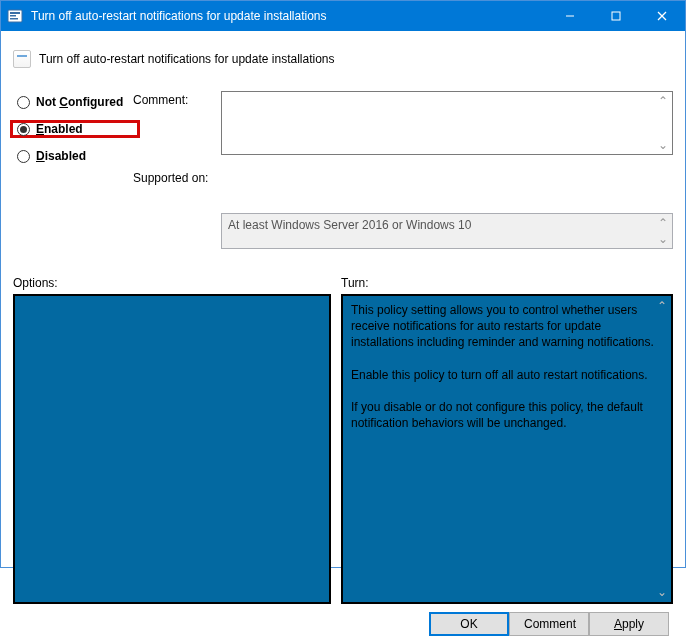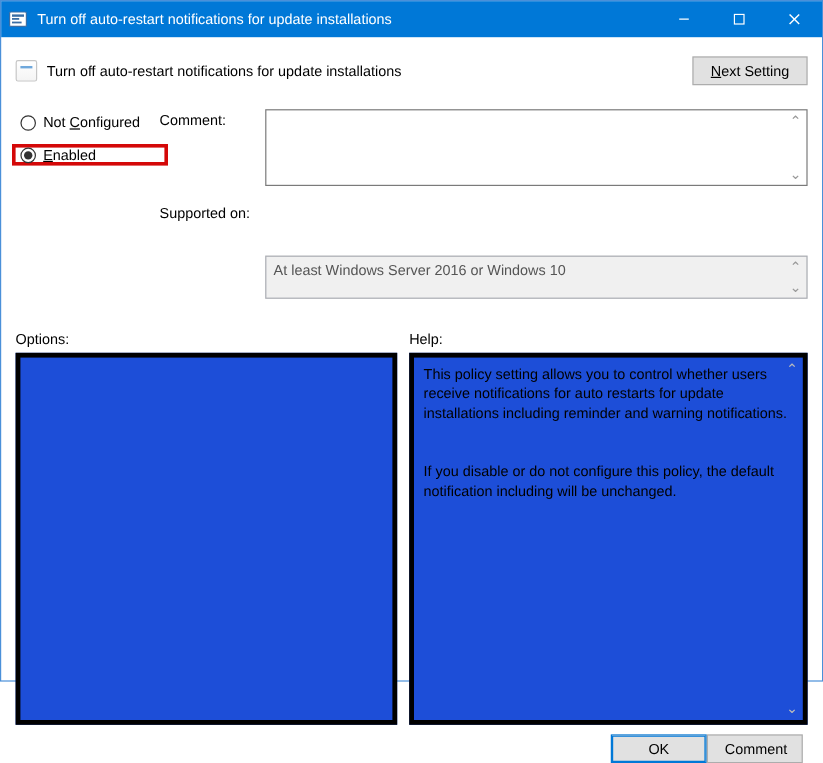--- a/index.html
+++ b/index.html
@@ -16,32 +16,32 @@
   .header-row .htext { flex: 1; font-size: 12px; color: #000; }
   .header-row .navbtns { display: flex; gap: 10px; }
   button.nav, button.footer-btn { height: 24px; background: #e1e1e1; border: 1px solid #adadad; padding: 0 14px; font-size: 12px; cursor: pointer; }
   button.nav { width: 96px; }
   .top-area { display: flex; margin-top: 14px; }
   .radio-col { width: 120px; display: flex; flex-direction: column; gap: 14px; padding-top: 2px; padding-left: 4px; }
   .radio-row { display: flex; align-items: center; gap: 6px; height: 18px; }
   .radio-row.highlight { border: 3px solid #d40808; padding: 2px 4px; margin: -5px -7px; text-align: center; }
   .radio-circle { width: 13px; height: 13px; border: 1px solid #333; border-radius: 50%; display:flex; align-items:center; justify-content:center; background:#fff;}
   .radio-circle .dot { width: 7px; height: 7px; background:#333; border-radius:50%; }
-  .radio-label { font-size: 12px; }
+  .radio-label { font-size: 12px; font-weight: bold; }
   .right-fields { flex: 1; display: flex; flex-direction: column; gap: 14px; }
   .field-row { display: flex; gap: 8px; }
   .field-label { width: 80px; text-align: left; font-size: 12px; padding-top: 2px; }
   .comment-box { flex: 1; height: 64px; border: 1px solid #7a7a7a; background: #fff; position:relative; }
   .supported-box { flex: 1; height: 36px; border: 1px solid #abadb3; background: #f0f0f0; color:#555; padding: 4px 6px; position:relative;margin-top:44px; }
   .scroll-arrows { position:absolute; right:2px; top:2px; bottom:2px; width:14px; display:flex; flex-direction:column; justify-content:space-between; color:#999; font-size:9px; text-align:center;}
   .labels-row { display: flex; margin-top: 27px; }
   .labels-row .l-left { width: 328px; font-size:12px; }
   .labels-row .l-right { flex:1; font-size:12px; }
   .panes { display:flex; gap:10px; margin-top:4px; flex:1; min-height:0; }
-  .pane { border:4px solid #000000; background:#1d4ed8; position:relative; }
+  .pane { border:2px solid #000000; background:#0369a1; position:relative; }
   .pane.options { width: 318px; height: 310px; }
   .pane.help { flex:1; height: 310px; padding:6px 8px; font-size:12px; line-height:1.35; overflow:hidden; }
   .pane.help .scroll-arrows{ color:#bbb; }
   .footer { height: 40px; display:flex; align-items:center; justify-content:flex-end; gap:0; padding-right: 4px; }
   button.footer-btn { width: 80px; }
   button.footer-btn.default { border: 1px solid #0078d7; box-shadow: inset 0 0 0 1px #0078d7; }
   .u { text-decoration: underline; }
 </style>
 </head>
 <body>
@@ -74,35 +74,38 @@
         </svg>
       </div>
   </div>
 
   <div class="body">
 
     <div class="header-row">
       <span class="hicon"></span>
       <span class="htext">Turn off auto-restart notifications for update installations</span>
       <div class="navbtns">
-        <button class="nav"><span class="u">N</span>ext Setting</button>
       </div>
     </div>
 
     <div class="top-area">
       <div class="radio-col">
         <div class="radio-row">
           <span class="radio-circle"></span>
           <span class="radio-label">Not <span class="u">C</span>onfigured</span>
         </div>
         <div class="radio-row highlight">
           <span class="radio-circle">
               <span class="dot"></span>
             </span>
           <span class="radio-label"><span class="u">E</span>nabled</span>
+        </div>
+        <div class="radio-row">
+          <span class="radio-circle"></span>
+          <span class="radio-label"><span class="u">D</span>isabled</span>
         </div>
       </div>
 
       <div class="right-fields">
         <div class="field-row">
           <div class="field-label">Comment:</div>
           <div class="comment-box">
             <span></span>
             <div class="scroll-arrows">
                 <span>⌃</span>
@@ -118,36 +121,38 @@
                 <span>⌃</span>
                 <span>⌄</span>
               </div>
           </div>
         </div>
       </div>
     </div>
 
     <div class="labels-row">
       <div class="l-left">Options:</div>
-      <div class="l-right">Help:</div>
+      <div class="l-right">Turn:</div>
     </div>
 
     <div class="panes">
       <div class="pane options"></div>
       <div class="pane help">
         <div>This policy setting allows you to control whether users receive notifications for auto restarts for update installations including reminder and warning notifications.</div>
         <br>
+        <div>Enable this policy to turn off all auto restart notifications.</div>
         <br>
-        <div>If you disable or do not configure this policy, the default notification including will be unchanged.</div>
+        <div>If you disable or do not configure this policy, the default notification behaviors will be unchanged.</div>
         <div class="scroll-arrows">
             <span>⌃</span>
             <span>⌄</span>
           </div>
       </div>
     </div>
 
     <div class="footer">
       <button class="footer-btn default">OK</button>
       <button class="footer-btn">Comment</button>
+      <button class="footer-btn"><span class="u">A</span>pply</button>
     </div>
 
   </div>
 </div>
 
 </body></html>

